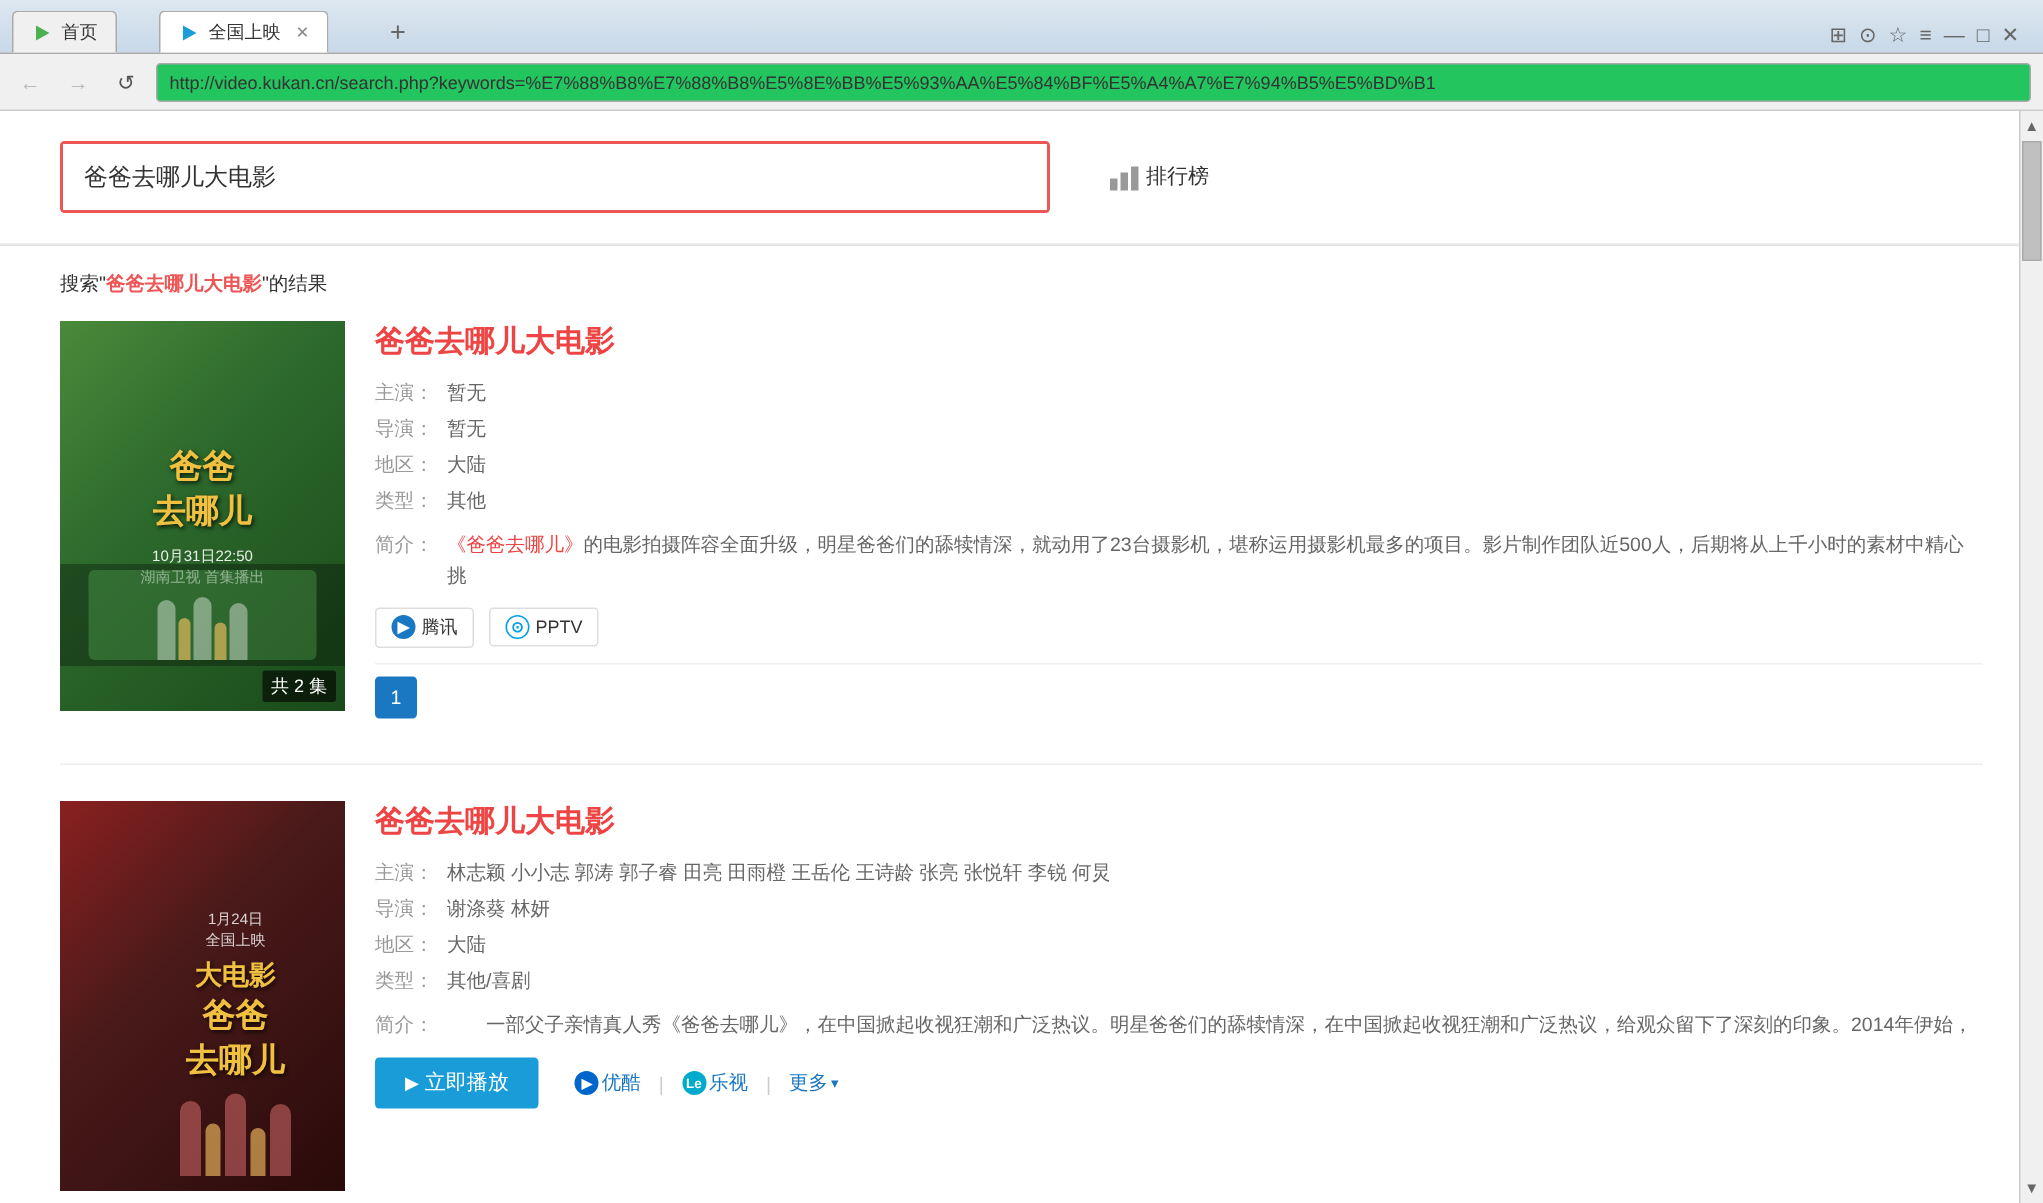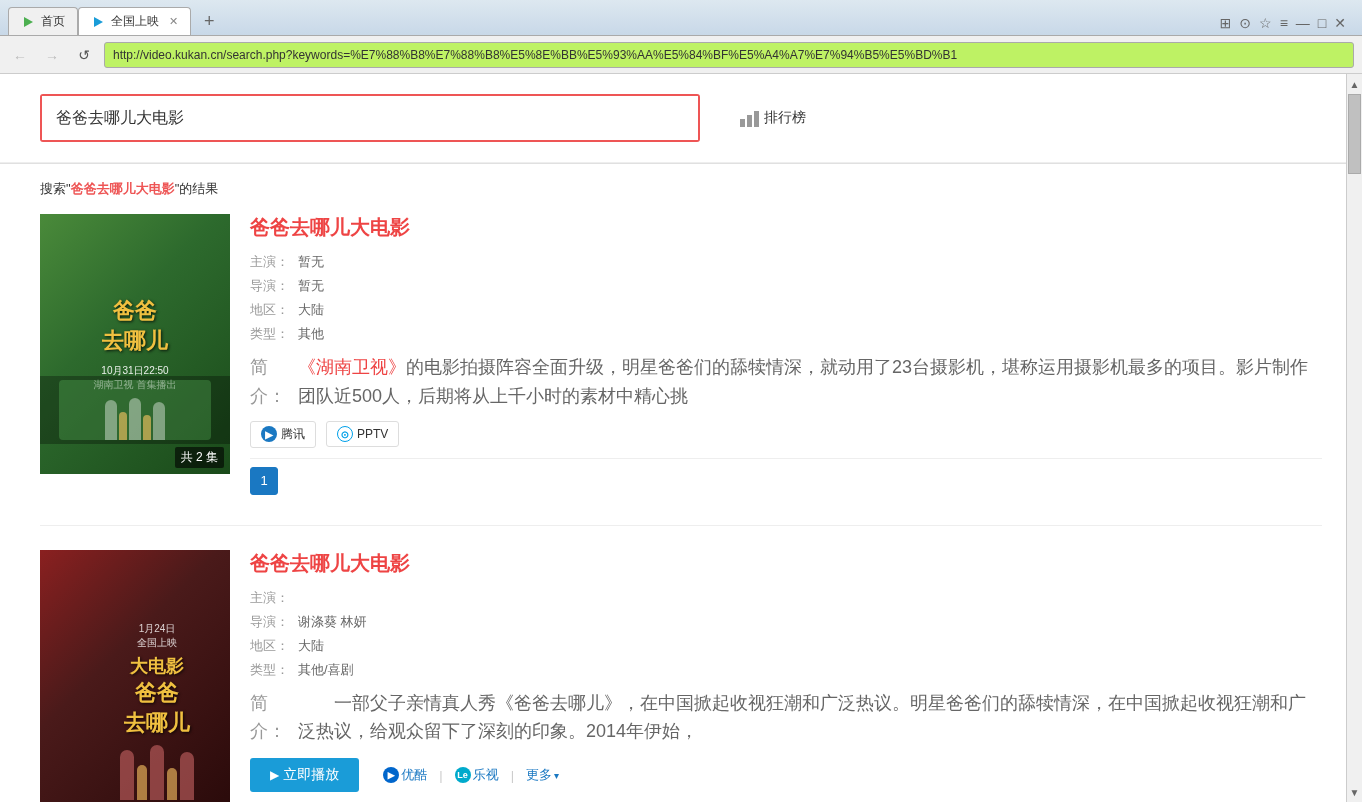--- a/index.html
+++ b/index.html
@@ -2,35 +2,35 @@
 <html><head>
   <meta charset="utf-8">
   <style>
     * { margin: 0; padding: 0; box-sizing: border-box; }
     body { font-family: "Microsoft YaHei", "SimHei", Arial, sans-serif; font-size: 13px; background: #f5f5f5; color: #333; }
 
     
     .browser-frame { background: #e8e8e8; width: 1362px; min-height: 802px; display: flex; flex-direction: column; }
     
     
-    .tab-bar { background: linear-gradient(to bottom, #dde8f0, #c8d8e8); height: 36px; display: flex; align-items: flex-end; padding: 0 8px; border-bottom: 1px solid #aaa; }
+    .tab-bar { background: linear-gradient(to bottom, #dde8f0, #c8d8e8); height: 36px; display: flex; align-items: flex-end; padding: 0 8px; border-bottom: 1px solid #aaa; gap: 28px; }
     .tab { height: 28px; padding: 0 12px; display: flex; align-items: center; gap: 6px; border-radius: 4px 4px 0 0; border: 1px solid #aaa; border-bottom: none; font-size: 12px; cursor: pointer; background: #f0f0f0; }
     .tab.active { background: #fff; font-weight: normal; }
     .tab .tab-favicon { width: 14px; height: 14px; display: inline-flex; align-items: center; justify-content: center; }
     .tab .close-btn { margin-left: 4px; color: #888; font-size: 11px; }
     .tab-new { width: 28px; height: 28px; display: flex; align-items: center; justify-content: center; font-size: 18px; color: #666; cursor: pointer; margin-left: 4px; }
     
     
     .window-controls { margin-left: auto; display: flex; align-items: center; gap: 8px; padding: 0 8px 4px; }
 
     
     .address-bar-row { background: #f0f0f0; height: 38px; display: flex; align-items: center; padding: 0 8px; border-bottom: 1px solid #ccc; gap: 8px; }
     .nav-btn { width: 24px; height: 24px; display: flex; align-items: center; justify-content: center; color: #555; font-size: 14px; cursor: pointer; border-radius: 50%; }
     .nav-btn.disabled { color: #bbb; cursor: default; }
-    .address-input { flex: 1; height: 26px; border: 1px solid #aaa; border-radius: 3px; padding: 0 8px; font-size: 12px; background: #bef264; color: #333; outline: none; }
+    .address-input { flex: 1; height: 26px; border: 1px solid #aaa; border-radius: 3px; padding: 0 8px; font-size: 12px; background: #22c55e; color: #333; outline: none; }
 
     
     .page-content { flex: 1; background: #fff; overflow-y: auto; position: relative; }
     
     
     .page-content::-webkit-scrollbar { width: 16px; }
     .page-content::-webkit-scrollbar-track { background: #f0f0f0; }
     .page-content::-webkit-scrollbar-thumb { background: #c0c0c0; border: 1px solid #aaa; }
 
     
@@ -54,21 +54,21 @@
     .result-item { display: flex; gap: 20px; margin-bottom: 24px; padding-bottom: 24px; border-bottom: 1px solid #eee; }
     .result-poster { width: 190px; height: 260px; flex-shrink: 0; background: #ddd; overflow: hidden; position: relative; }
     .poster-badge { position: absolute; bottom: 6px; right: 6px; background: rgba(0,0,0,0.6); color: #fff; font-size: 12px; padding: 2px 6px; border-radius: 2px; }
     
     .result-info { flex: 1; }
     .result-title { font-size: 20px; color: #e44; font-weight: bold; margin-bottom: 12px; cursor: pointer; }
     .meta-row { font-size: 13px; color: #666; margin-bottom: 6px; display: flex; }
     .meta-label { color: #999; width: 48px; flex-shrink: 0; }
     .meta-value { color: #666; }
     .meta-value.actor-link { color: #666; }
-    .summary { font-size: 18px; color: #666; line-height: 1.6; margin: 10px 0; display: flex; }
+    .summary { font-size: 13px; color: #666; line-height: 1.6; margin: 10px 0; display: flex; }
     .summary-text { flex: 1; }
     .summary-text .link { color: #e44; }
 
     
     .platforms { display: flex; gap: 10px; align-items: center; margin: 10px 0 8px; padding-bottom: 10px; border-bottom: 1px solid #eee; }
     .platform-btn { display: flex; align-items: center; gap: 4px; padding: 4px 10px; border: 1px solid #ddd; border-radius: 3px; font-size: 12px; cursor: pointer; color: #333; background: #fff; }
     .platform-icon { width: 16px; height: 16px; border-radius: 50%; display: flex; align-items: center; justify-content: center; font-size: 10px; font-weight: bold; }
     .tencent-icon { background: #1a78c2; color: #fff; }
     .pptv-icon { background: #fff; border: 1px solid #00a0e9; color: #00a0e9; }
 
@@ -209,21 +209,21 @@
             <span class="meta-label">地区：</span>
             <span class="meta-value">大陆</span>
           </div>
           <div class="meta-row">
             <span class="meta-label">类型：</span>
             <span class="meta-value">其他</span>
           </div>
           <div class="summary">
             <span class="meta-label">简介：</span>
             <span class="summary-text">
-              <span class="link">《湖南卫视》</span><span>的电影拍摄阵容全面升级，明星爸爸们的舔犊情深，就动用了23台摄影机，堪称运用摄影机最多的项目。影片制作团队近500人，后期将从上千小时的素材中精心挑</span>
+              <span class="link">《爸爸去哪儿》</span><span>的电影拍摄阵容全面升级，明星爸爸们的舔犊情深，就动用了23台摄影机，堪称运用摄影机最多的项目。影片制作团队近500人，后期将从上千小时的素材中精心挑</span>
             </span>
           </div>
           <div class="platforms">
             <div class="platform-btn">
               <span class="platform-icon tencent-icon">▶</span>
               <span>腾讯</span>
             </div>
             <div class="platform-btn">
               <span class="platform-icon pptv-icon">⊙</span>
               <span>PPTV</span>
@@ -249,20 +249,21 @@
                 <div style="width:10px;height:32px;background:rgba(255,200,100,0.6);border-radius:5px 5px 0 0;"></div>
                 <div style="width:14px;height:48px;background:rgba(200,100,100,0.6);border-radius:7px 7px 0 0;"></div>
               </div>
             </div>
           </div>
         </div>
         <div class="result-info">
           <div class="result-title">爸爸去哪儿大电影</div>
           <div class="meta-row">
             <span class="meta-label">主演：</span>
+            <span class="meta-value actor-link">林志颖 小小志 郭涛 郭子睿 田亮 田雨橙 王岳伦 王诗龄 张亮 张悦轩 李锐 何炅</span>
           </div>
           <div class="meta-row">
             <span class="meta-label">导演：</span>
             <span class="meta-value">谢涤葵 林妍</span>
           </div>
           <div class="meta-row">
             <span class="meta-label">地区：</span>
             <span class="meta-value">大陆</span>
           </div>
           <div class="meta-row">

